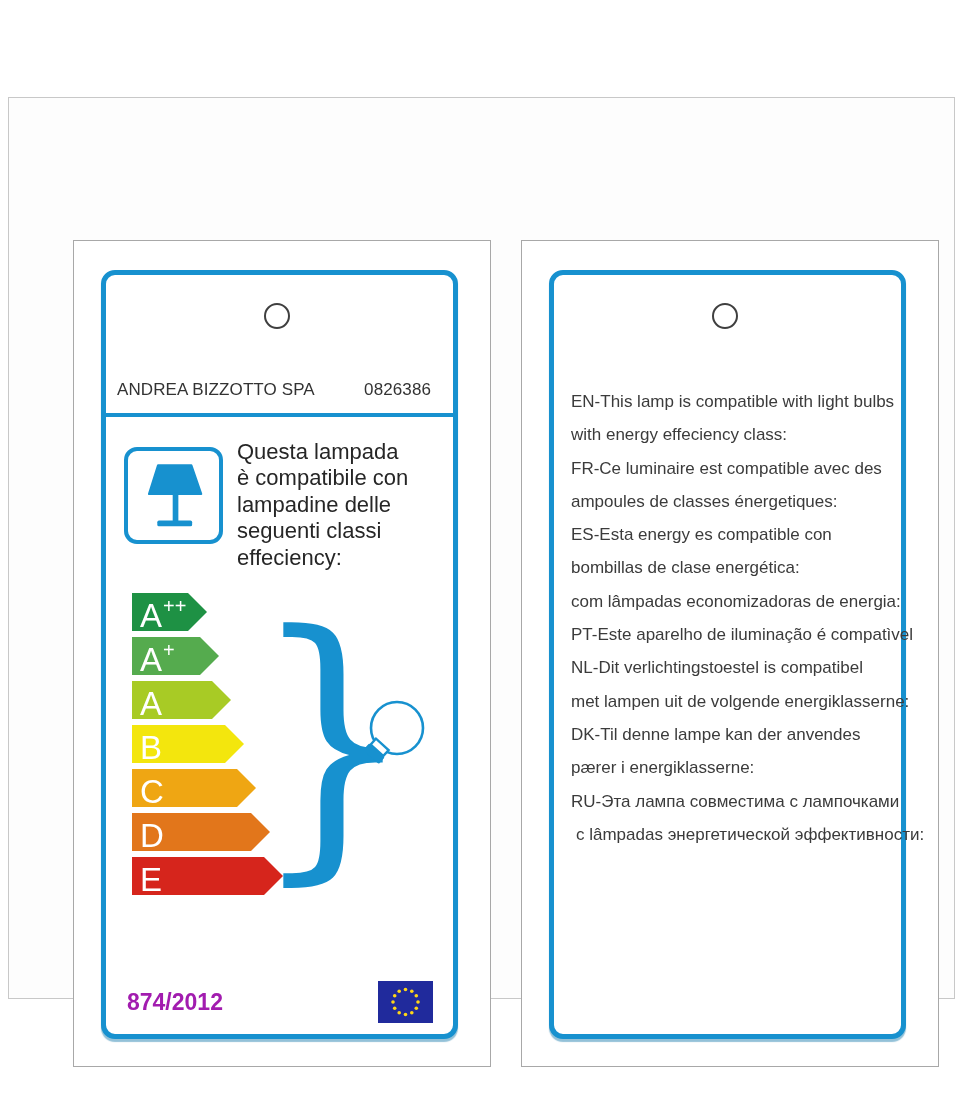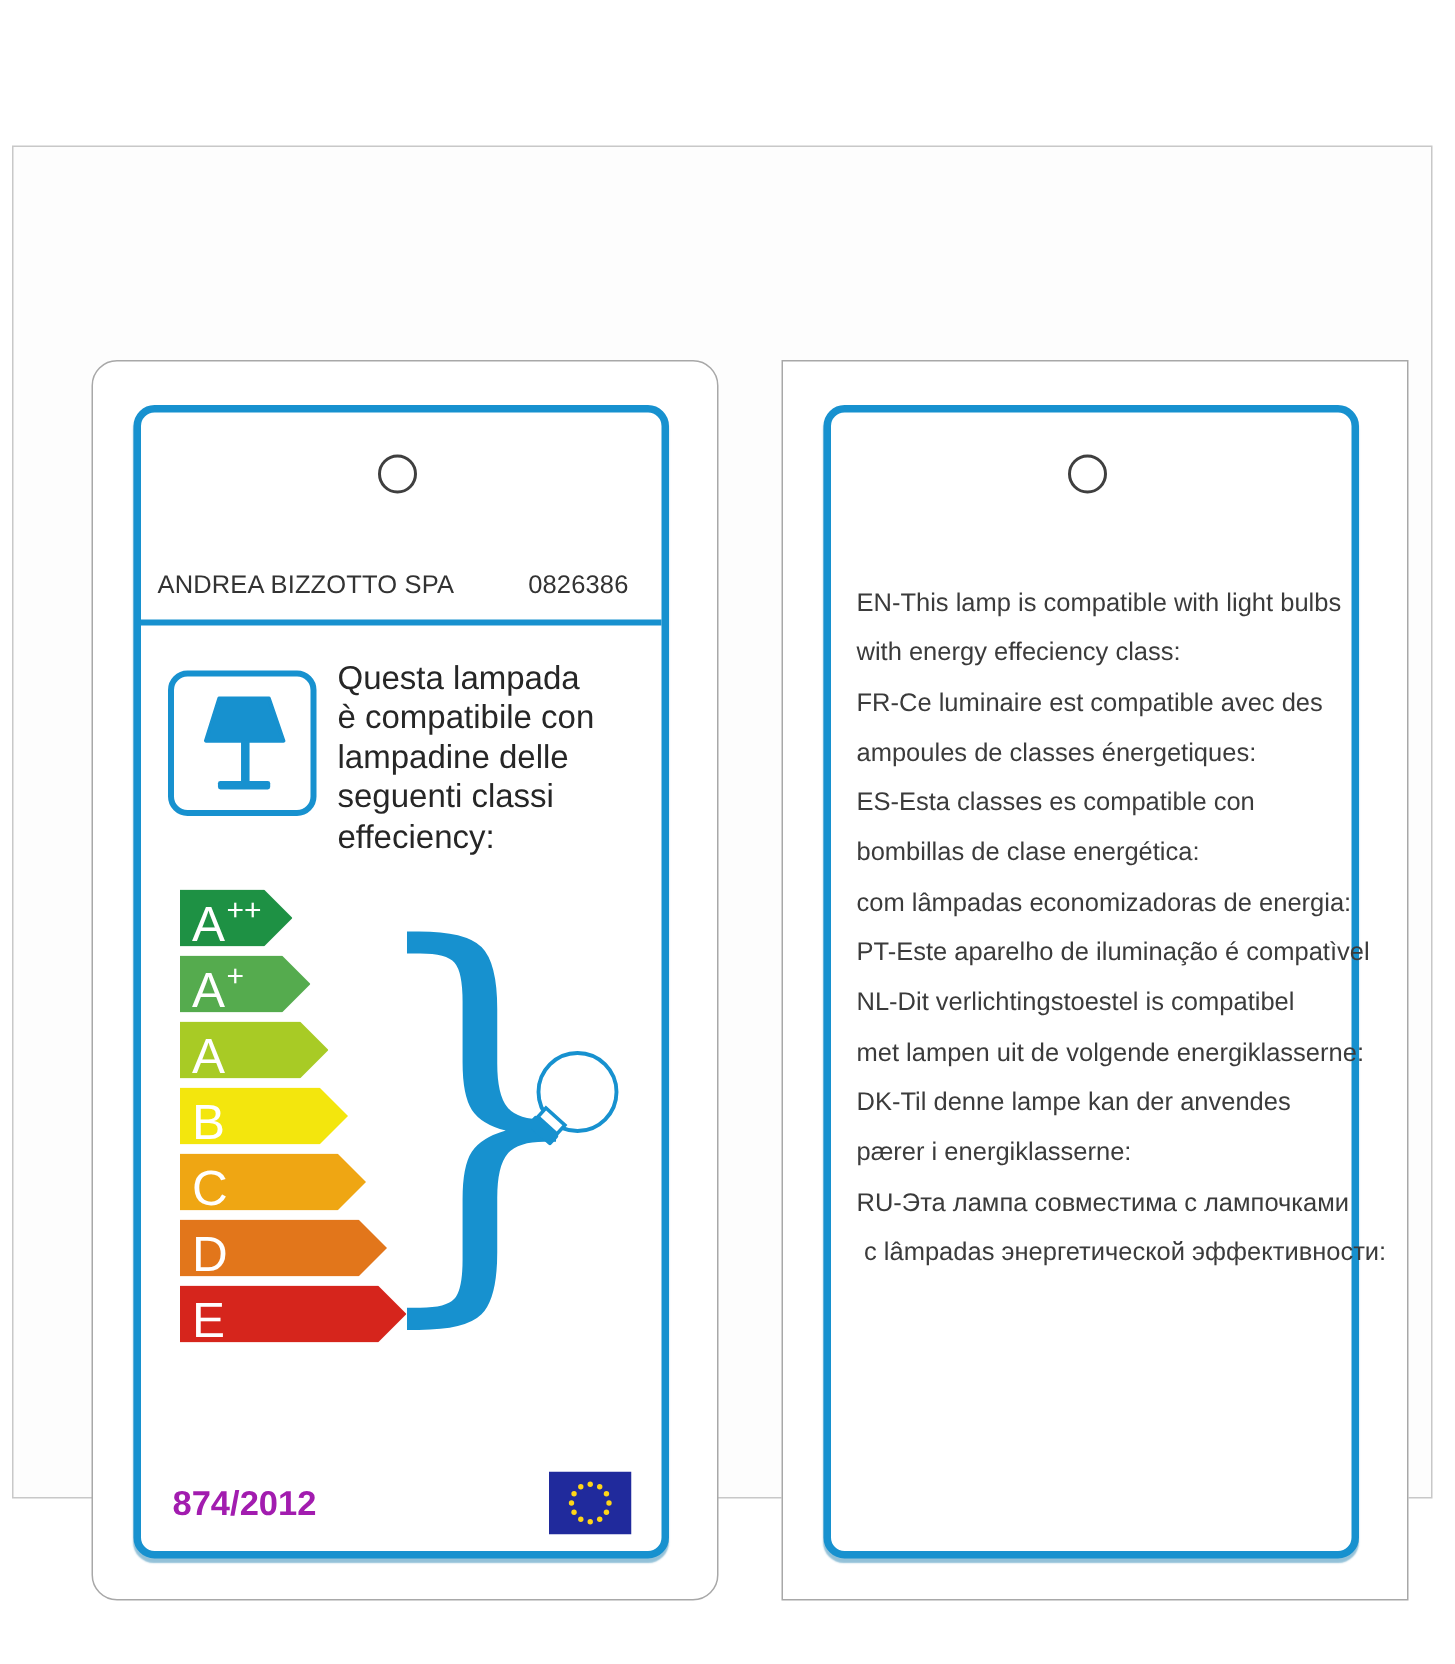--- a/index.html
+++ b/index.html
@@ -4,21 +4,21 @@
 <style>
   * { margin:0; padding:0; box-sizing:border-box; }
   html,body { width:970px; height:1109px; background:#ffffff; font-family:"Liberation Sans", sans-serif; }
   .stage { position:relative; width:970px; height:1109px; background:#fff; overflow:hidden; }
 
   .photo-frame { position:absolute; left:8px; top:97px; width:947px; height:902px;
                  background:#fdfdfd; border:1px solid #c8c8c8; }
 
   .tag-card { position:absolute; top:142px; width:418px; height:827px;
               background:#ffffff; border:1px solid #a8a8a8; }
-  .tag-card.left { left:52px;border-radius:17px; }
+  .tag-card.left { left:64px; }
   .tag-card.right { left:512px; }
 
   .blue-rect { position:absolute; left:27px; top:29px; width:357px; height:769px;
                border:5px solid var(--accent,#1791cf); border-radius:14px; background:#fff;
                box-shadow:0 3px 1px rgba(16,118,168,0.45); }
 
   .hang-hole { position:absolute; left:158px; top:28px; width:26px; height:26px;
                border:2.5px solid #3f3f3f; border-radius:50%; background:#fff; }
 
   
@@ -145,21 +145,21 @@
     </div>
 
     <div class="tag-card right">
       <div class="blue-rect">
         <div class="hang-hole"></div>
         <div class="multilang">
           <div>EN-This lamp is compatible with light bulbs</div>
           <div>with energy effeciency class:</div>
           <div>FR-Ce luminaire est compatible avec des</div>
           <div>ampoules de classes énergetiques:</div>
-          <div>ES-Esta classes es compatible con</div>
+          <div>ES-Esta energy es compatible con</div>
           <div>bombillas de clase energética:</div>
           <div>com lâmpadas economizadoras de energia:</div>
           <div>PT-Este aparelho de iluminação é compatìvel</div>
           <div>NL-Dit verlichtingstoestel is compatibel</div>
           <div>met lampen uit de volgende energiklasserne:</div>
           <div>DK-Til denne lampe kan der anvendes</div>
           <div>pærer i energiklasserne:</div>
           <div>RU-Эта лампа совместима с лампочками</div>
           <div style="padding-left:5px">с lâmpadas энергетической эффективности:</div>
         </div>

